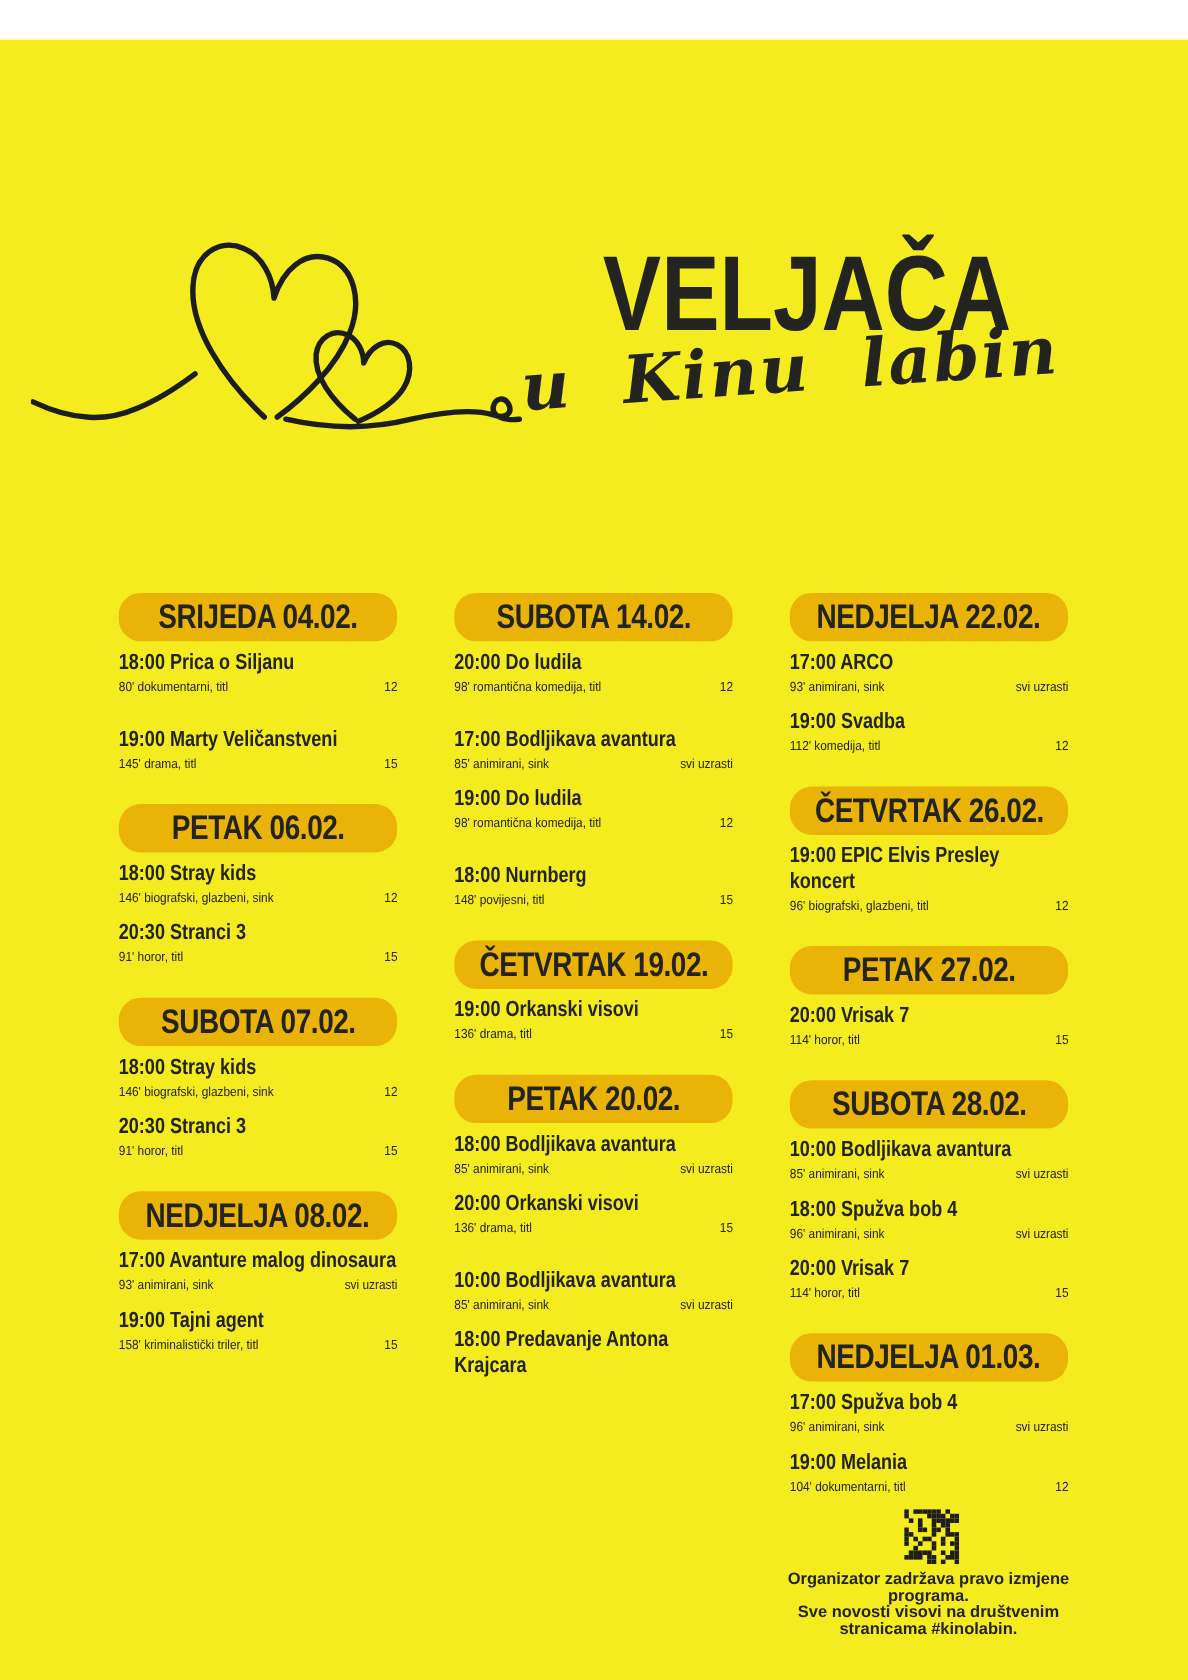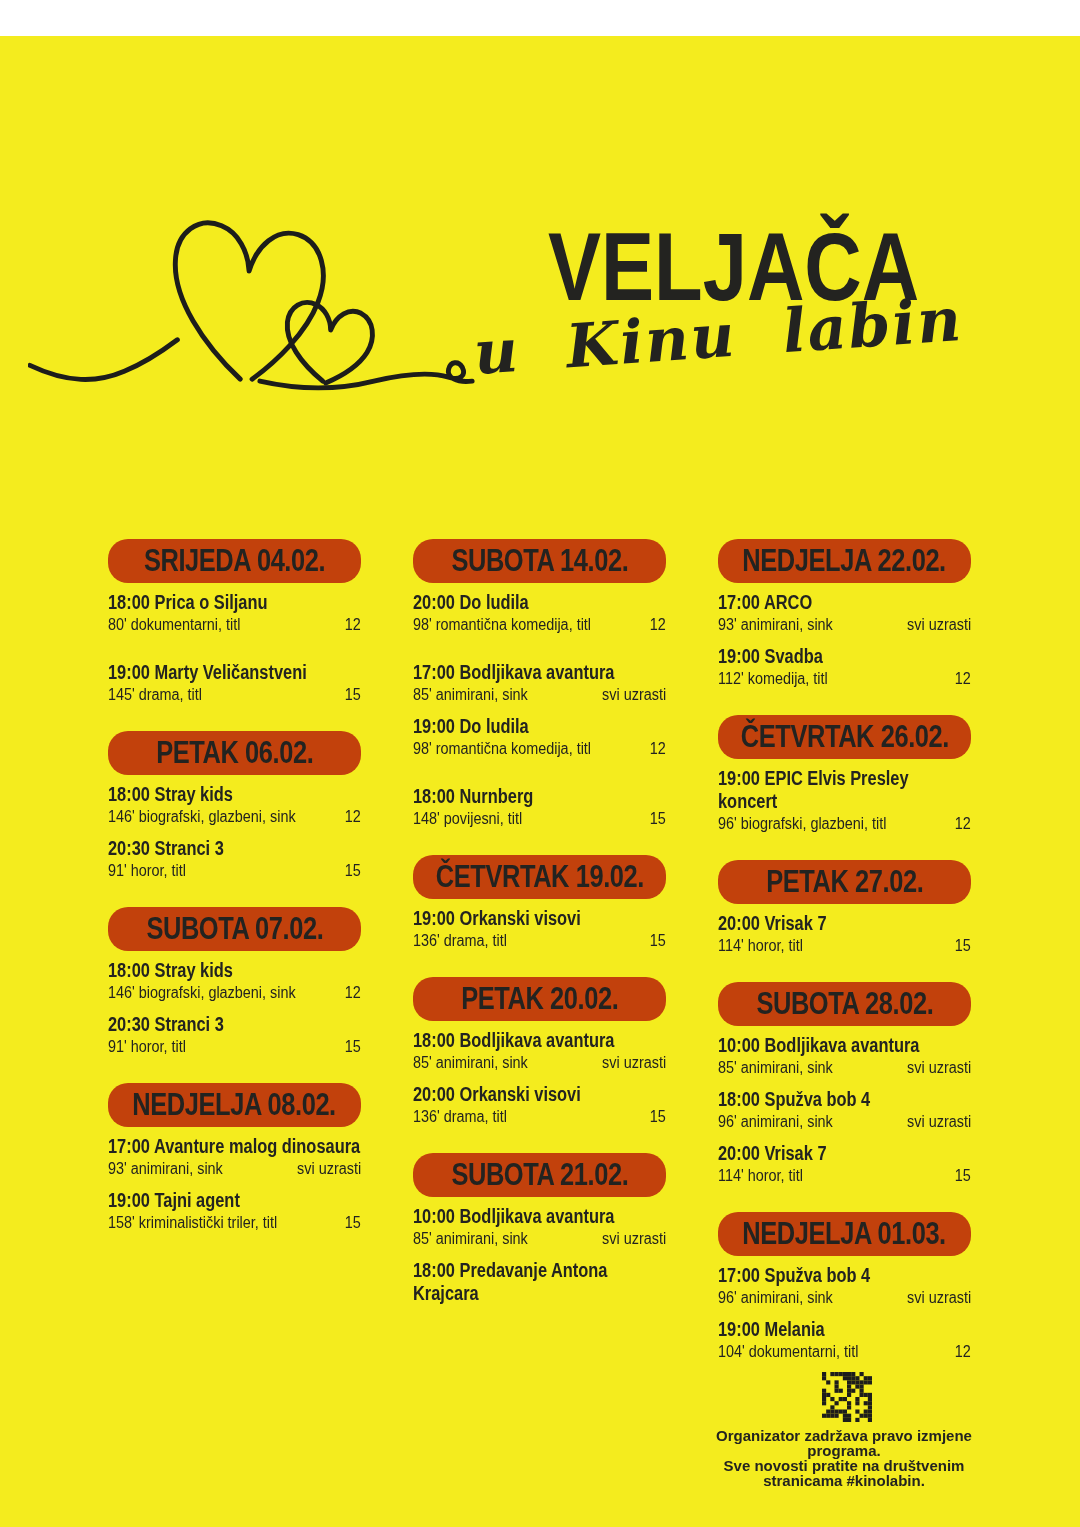--- a/index.html
+++ b/index.html
@@ -21,33 +21,33 @@
     position:absolute;left:474px;top:282px;
     font-family:"DejaVu Serif",serif;font-style:italic;font-weight:700;
     font-size:60px;letter-spacing:2px;word-spacing:24px;white-space:nowrap;
     transform:rotate(-4deg);transform-origin:left center;
   }
   
   .grid{position:absolute;left:108px;top:503px;width:864px;display:flex;gap:52px;}
   .col{flex:0 0 253px;width:253px;}
   .day{margin-bottom:27px;}
   .day-header{
-    background:#c2410c;height:44px;margin-bottom:8px;
+    background:#eab308;height:44px;margin-bottom:8px;
     display:flex;align-items:center;justify-content:center;border-radius:20px;
   }
   .hdr{
     font-size:31px;font-weight:800;white-space:nowrap;letter-spacing:-.5px;
     transform:scaleX(.82);
   }
   .screening{margin-bottom:11px;}
   .s-title{
     font-size:20px;font-weight:700;line-height:23px;
     width:122%;transform:scaleX(.82);transform-origin:left top;
   }
-  .s-meta{position:relative;font-size:16px;line-height:19px;margin-top:1px;}
+  .s-meta{position:relative;font-size:12px;line-height:19px;margin-top:1px;}
   .s-details{display:inline-block;white-space:nowrap;transform:scaleX(.9);transform-origin:left top;}
   .s-rating{position:absolute;right:0;top:0;transform:scaleX(.9);transform-origin:right top;}
   .s-details:empty,.s-rating:empty{display:none;}
   
   .qr{position:absolute;left:822px;top:1336px;width:50px;height:50px;}
   .footer-note{
     position:absolute;left:706px;top:1392px;width:276px;
     text-align:center;font-size:15px;font-weight:700;line-height:15px;
   }
 </style>
@@ -224,23 +224,20 @@
         <div class="screening">
           <div class="s-title">20:00 Orkanski visovi</div>
           <div class="s-meta">
             <span class="s-details">136' drama, titl</span>
             <span class="s-rating">15</span>
           </div>
         </div>
       </section>
 
       <section class="day">
-        <div class="day-header">
-          <span class="hdr">SUBOTA 21.02.</span>
-        </div>
         <div class="screening">
           <div class="s-title">10:00 Bodljikava avantura</div>
           <div class="s-meta">
             <span class="s-details">85' animirani, sink</span>
             <span class="s-rating">svi uzrasti</span>
           </div>
         </div>
         <div class="screening">
           <div class="s-title">18:00 Predavanje Antona Krajcara</div>
           <div class="s-meta">
@@ -421,16 +418,16 @@
       <rect x="10" y="10" width="1" height="1"></rect>
       <rect x="11" y="10" width="1" height="1"></rect>
       <rect x="5" y="11" width="1" height="1"></rect>
       <rect x="6" y="11" width="1" height="1"></rect>
       <rect x="8" y="11" width="1" height="1"></rect>
       <rect x="11" y="11" width="1" height="1"></rect>
     </svg>
 
   <div class="footer-note">
     <div>Organizator zadržava pravo izmjene programa.</div>
-    <div>Sve novosti pratite na društvenim stranicama #kinolabin.</div>
+    <div>Sve novosti visovi na društvenim stranicama #kinolabin.</div>
   </div>
 
 </div>
 
 </body></html>

